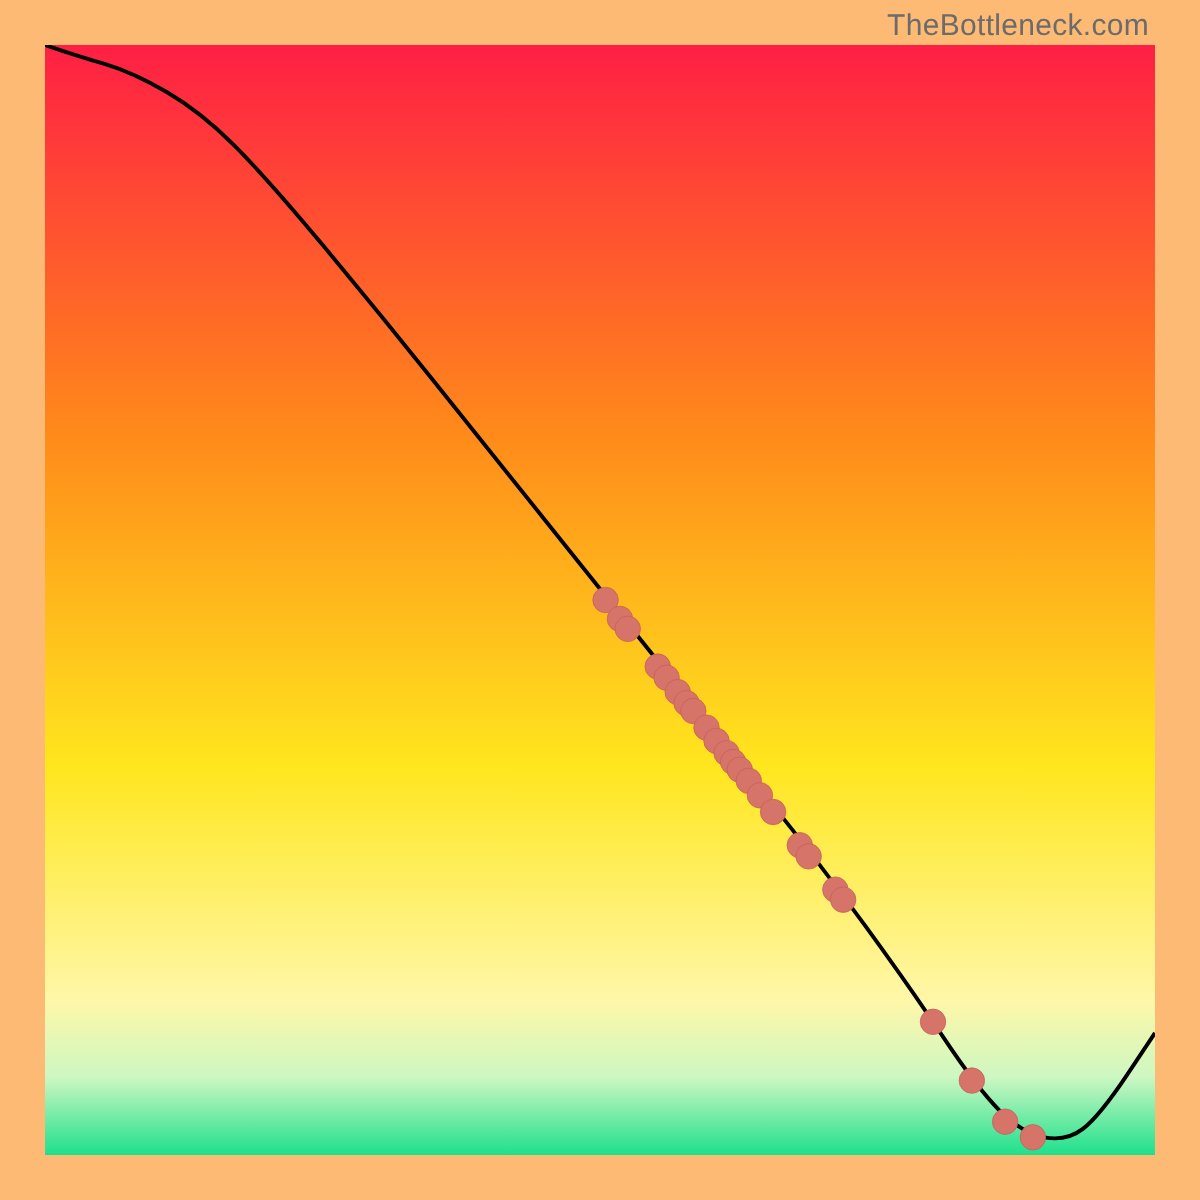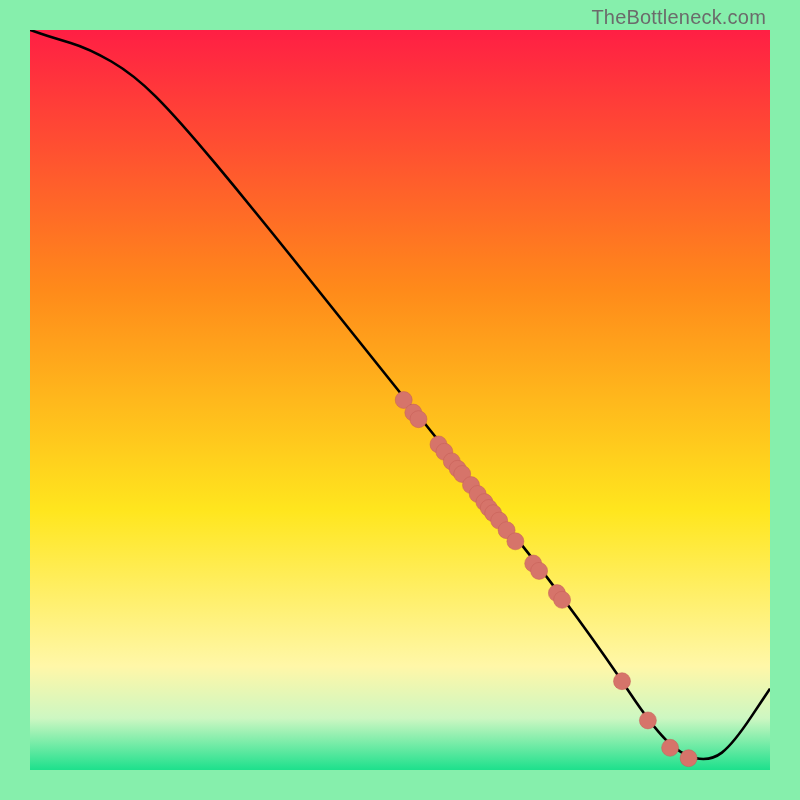--- a/index.html
+++ b/index.html
@@ -7,21 +7,21 @@
     padding: 0;
     width: 800px;
     height: 800px;
     background: #000;
     overflow: hidden;
   }
   .viewport {
     position: relative;
     width: 800px;
     height: 800px;
-    background: #86efac;
+    background: #fdba74;
   }
   .plot-region {
     position: absolute;
     left: 30px;
     top: 30px;
     width: 740px;
     height: 740px;
     overflow: hidden;
   }
   .gradient-bg {

